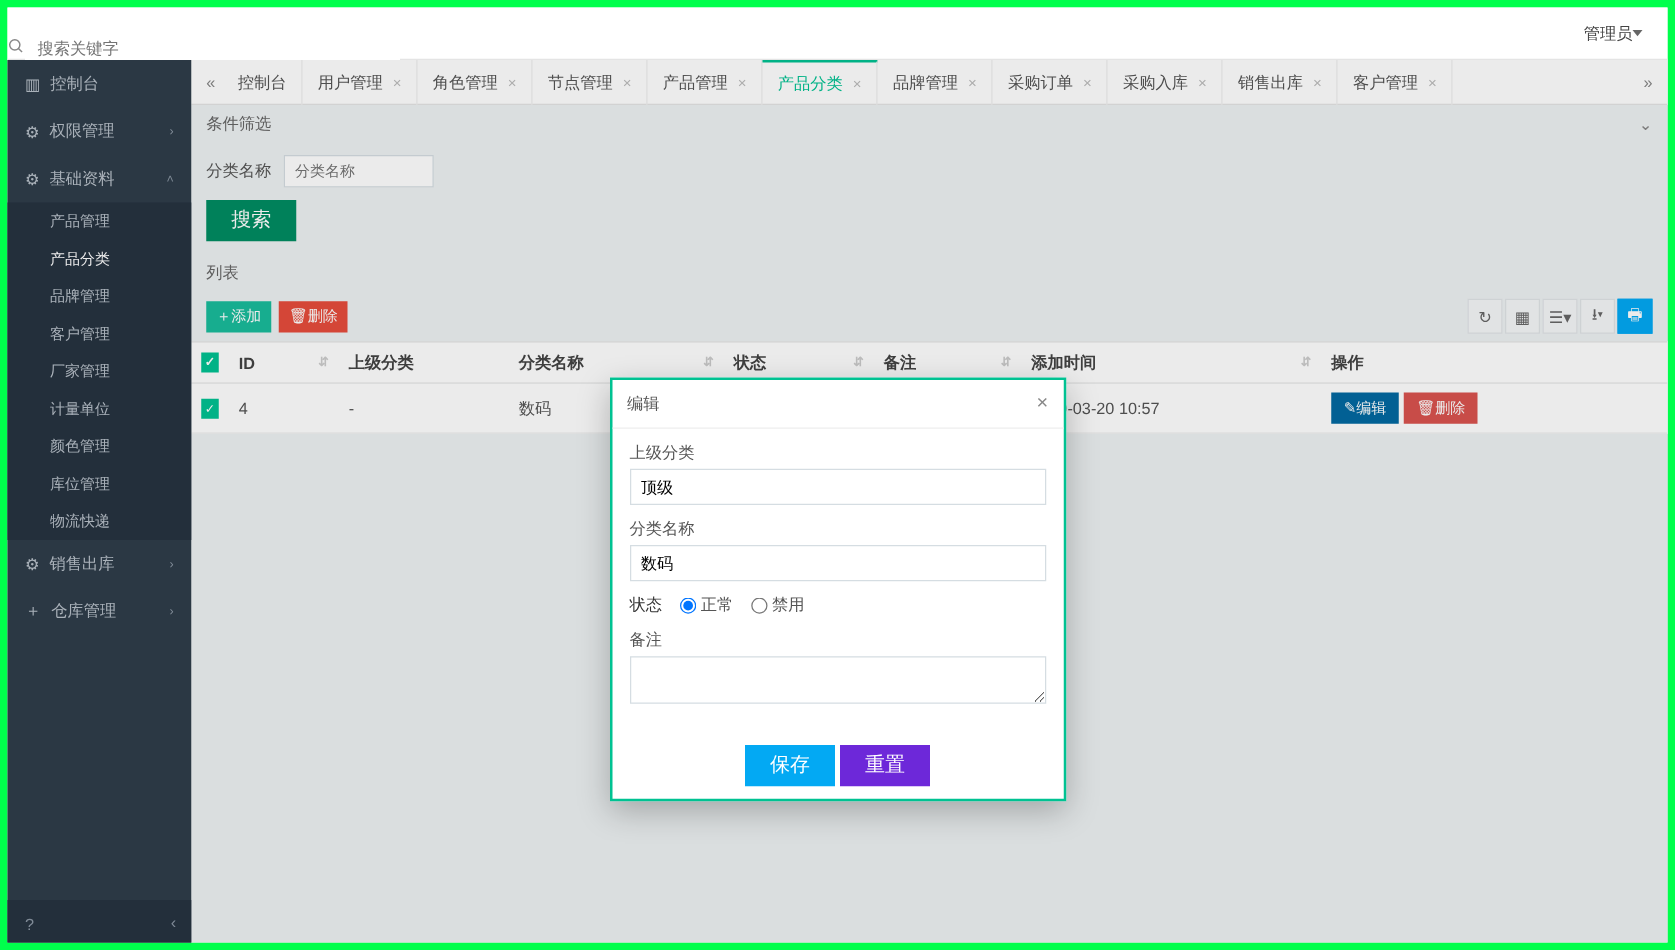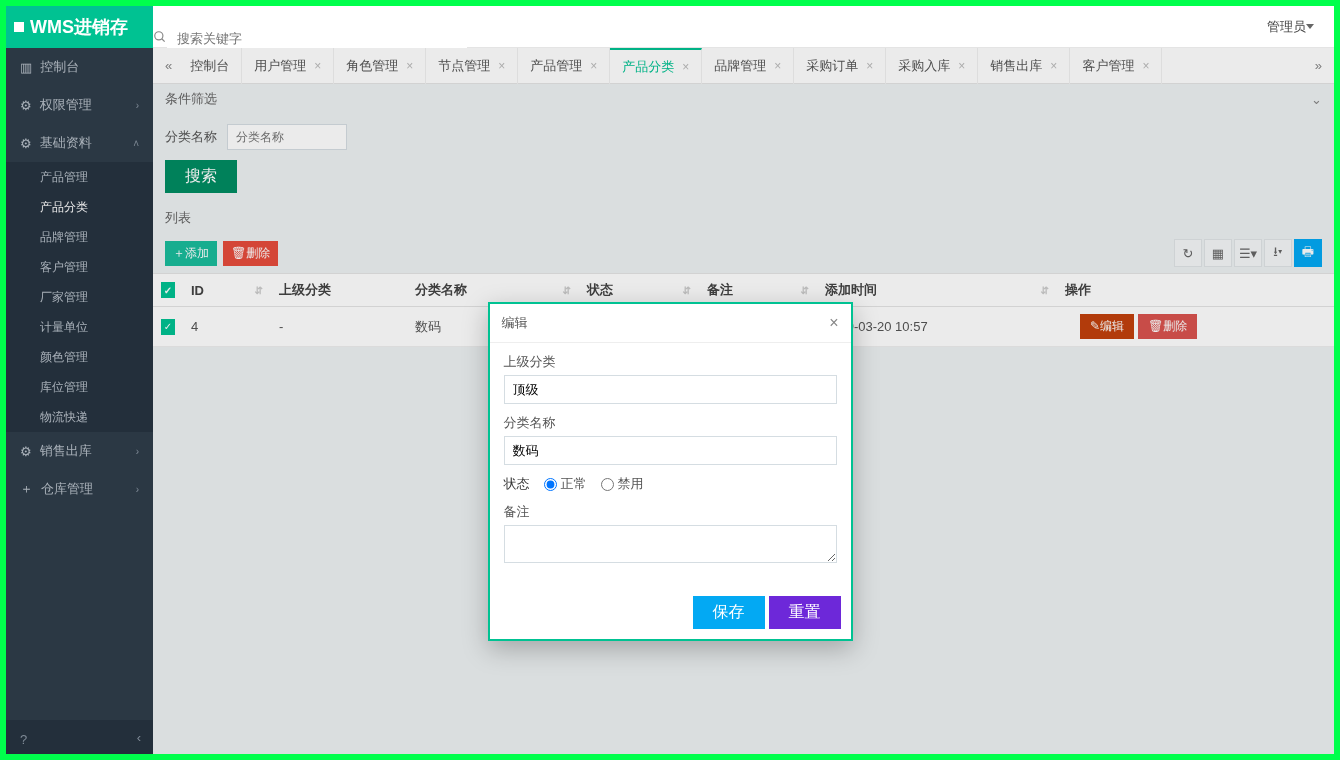--- a/index.html
+++ b/index.html
@@ -60,47 +60,46 @@
 .c-parent { width: 136px; }
 .c-name { width: 172px; }
 .c-status { width: 120px; }
 .c-remark { width: 118px; }
 .c-time { width: 240px; gap: 44px; }
 .c-op { flex: 1; }
 .sort-ico { margin-left: auto; color: #ccc; font-size: 10px; }
 .trow { display: flex; background: #fff; border-bottom: 1px solid #eee; height: 40px; align-items: center; color: #555; }
 .chkbox { width: 16px; height: 16px; background: #00c292; color: #fff; display: flex; align-items: center; justify-content: center; font-size: 10px; }
 .op-btn { padding: 4px 10px; color: #fff; font-size: 12px; cursor: pointer; }
-.op-edit { background: #c2410c; margin-left: 15px; }
+.op-edit { background: #0369a1; }
 .op-del { background: #d9534f; margin-left: 4px; }
 
 .modal-overlay { position: absolute; inset: 0; background: rgba(0,0,0,0.08); display: flex; align-items: flex-start; justify-content: center; }
 .modal { margin-top: 254px; width: 365px; background: #fff; border: 2px solid #00c292; box-shadow: 0 8px 24px rgba(0,0,0,0.25); }
 .modal-head { display: flex; align-items: center; padding: 10px 12px; border-bottom: 1px solid #eee; }
 .modal-title { color: #555; font-size: 13px; }
 .modal-close { margin-left: auto; color: #888; cursor: pointer; font-size: 16px; }
 .modal-body { padding: 10px 14px; }
 .form-row { margin-bottom: 10px; }
 .form-label { color: #555; margin-bottom: 4px; display: block; font-size: 13px; }
 .form-input, .form-textarea { width: 100%; border: 1px solid #d5dde2; padding: 6px 8px; font-size: 13px; background: #fff; }
 .form-textarea { height: 38px; resize: both; }
 .radio-row { display: flex; align-items: center; gap: 14px; }
 .radio-row label { display: flex; align-items: center; gap: 4px; color: #555; }
-.modal-foot { padding: 10px; display: flex; justify-content: flex-end; gap: 4px; }
+.modal-foot { padding: 10px; display: flex; justify-content: center; gap: 4px; }
 .btn-save { background: #03a9f3; }
 .btn-reset { background: #6d28d9; }
 
 .ico { display: inline-block; }
 </style>
 </head>
 <body>
 
 <div class="frame">
   <div class="topbar">
-    <div class="logo">WMS进销存</div>
     <div class="search-wrap">
       <span class="search-ico">
         <svg width="14" height="14" viewBox="0 0 24 24" fill="none" stroke="#888" stroke-width="2">
             <circle cx="10" cy="10" r="7"></circle>
             <line x1="20" y1="20" x2="15" y2="15"></line>
           </svg>
       </span>
       <input class="search-input" placeholder="搜索关键字" style="">
     </div>
     <div class="user-menu">

